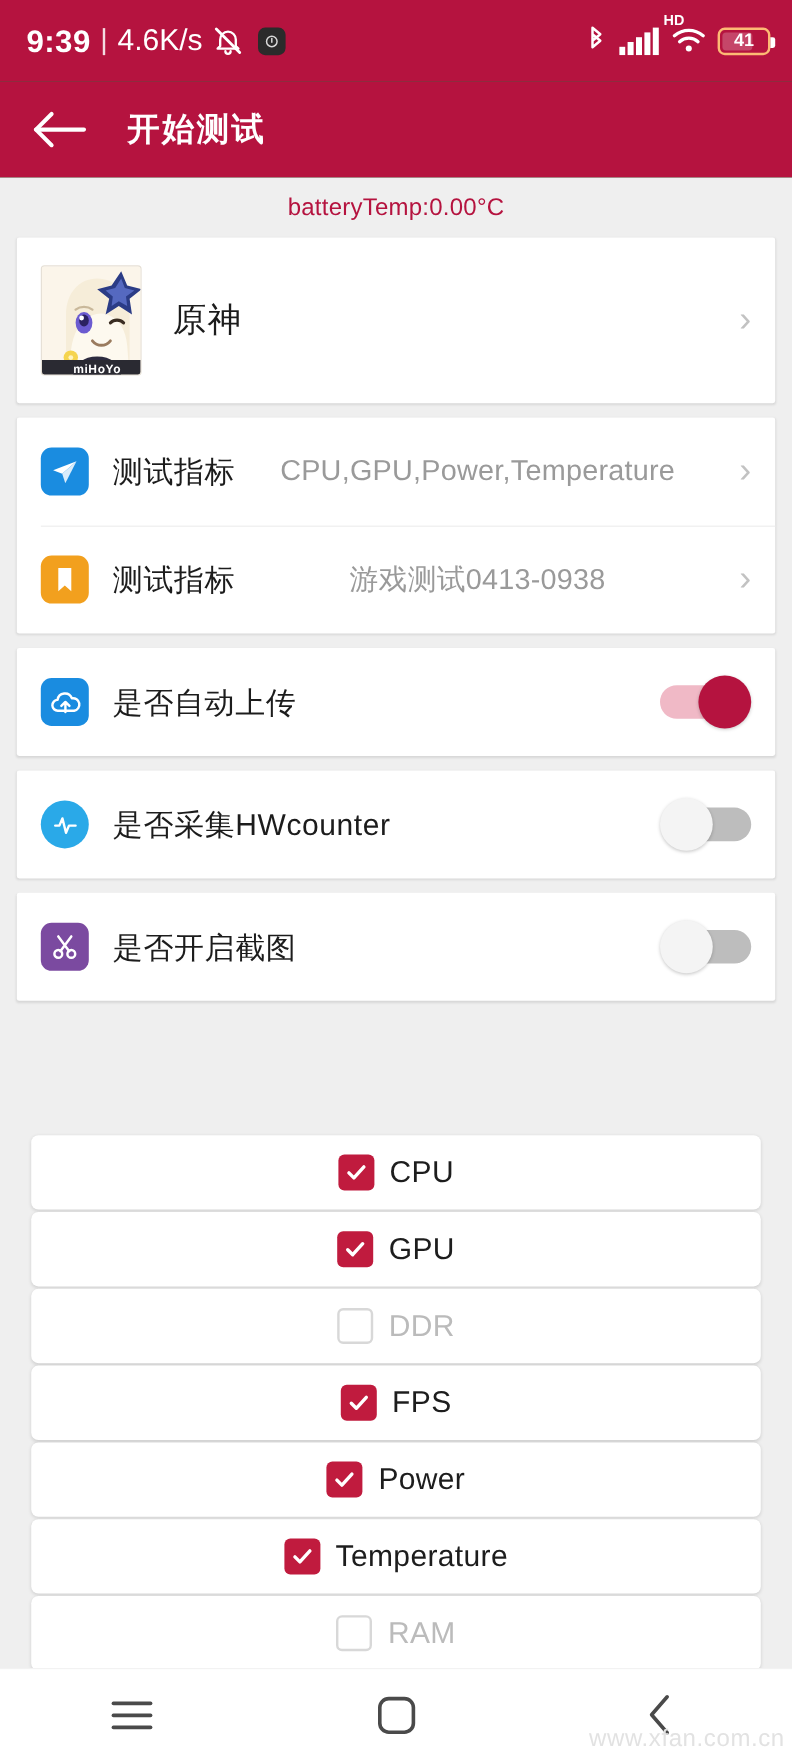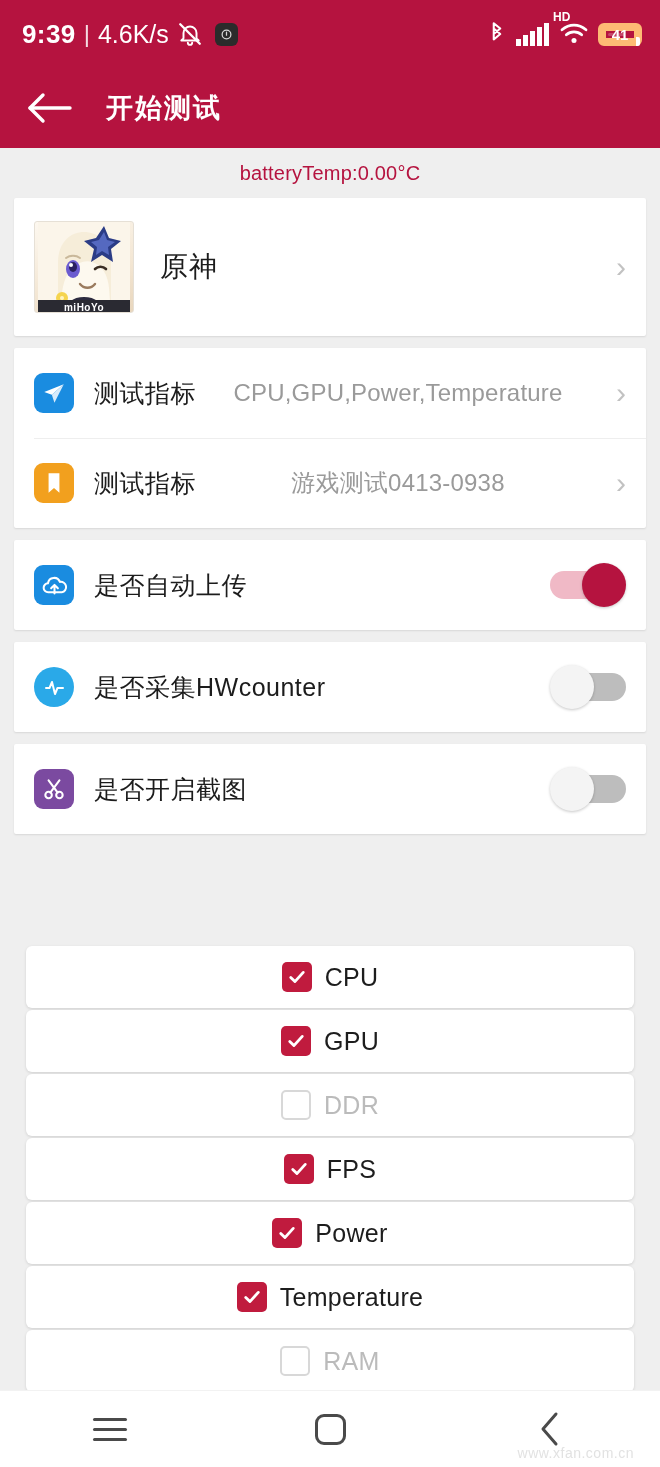--- a/index.html
+++ b/index.html
@@ -37,22 +37,22 @@
   .sb-net { font-size: 25px; font-weight: 500; line-height: 1; }
   .sb-ico { display: inline-flex; align-items: center; }
   .appbadge {
     width: 23px; height: 23px; border-radius: 6px;
     background: #2b2b2b;
     display: inline-flex; align-items: center; justify-content: center;
     margin-left: 4px;
   }
   .sb-right { display: flex; align-items: center; gap: 9px; }
   .batt {
-    width: 44px; height: 23px; border: 8px solid #fdba74; border-radius: 6px;
-    position: relative; display: flex; align-items: center; justify-content: center;
+    width: 44px; height: 23px; border: 2px solid #fdba74; border-radius: 6px;
+    position: relative; display: flex; align-items: flex-start; justify-content: center;
   }
   .batt::after {
     content: ""; position: absolute; right: -6px; top: 6px;
     width: 4px; height: 9px; background: #ffffff; border-radius: 0 2px 2px 0;
   }
   .batt-fill {
     position: absolute; left: 2px; top: 2px; bottom: 2px; width: 62%;
     background: #ffffff; border-radius: 3px; opacity: .22;
   }
   .batt-num { font-size: 15px; font-weight: 700; position: relative; z-index: 2; }
@@ -96,26 +96,25 @@
     min-height: 90px;
     position: relative;
   }
   .row + .row::before {
     content: ""; position: absolute; left: 20px; right: 0; top: 0;
     height: 1px; background: #eeeeee;
   }
 
   .game-row { min-height: 138px; padding: 0 20px; }
   .game-icon {
-    width: 100px; height: 92px; border-radius: 3px;
+    width: 84px; height: 92px; border-radius: 3px;
     overflow: hidden; flex: 0 0 auto;
     position: relative;
     background: linear-gradient(160deg,#fdf8f0 0%,#f3e6d3 60%,#e8d6bd 100%);
     border: 1px solid #e6e0d6;
-    text-align: center;
   }
   .game-label {
     font-size: 28px; color: #1c1c1c; margin-left: 26px; letter-spacing: 1px;
   }
   .chev {
     margin-left: auto; color: #c2c2c2; font-size: 30px; font-weight: 300;
     line-height: 1; padding-left: 10px;
   }
 
   .icon-sq {
@@ -171,22 +170,22 @@
     height: 77px; background: #ffffff;
     display: flex; align-items: center; justify-content: space-around;
     flex: 0 0 auto; position: relative;
     border-top: 1px solid #f2f2f2;
   }
   .nav-btn { width: 90px; height: 60px; display: flex; align-items: center; justify-content: center; }
   .hamb { width: 34px; display: flex; flex-direction: column; gap: 7px; }
   .hamb span { display: block; height: 3px; background: #4a4a4a; border-radius: 2px; }
   .home-sq { width: 31px; height: 31px; border: 3px solid #4a4a4a; border-radius: 9px; }
   .watermark {
-    position: absolute; right: 26px; bottom: 6px;
-    font-size: 14px; color: #e2e2e2; letter-spacing: .5px;
+    position: absolute; right: 6px; bottom: 6px;
+    font-size: 20px; color: #e2e2e2; letter-spacing: .5px;
     pointer-events: none;
   }
 </style>
 </head>
 <body>
 
 <div class="phone">
 
   <div class="statusbar">
     <div class="sb-left">

